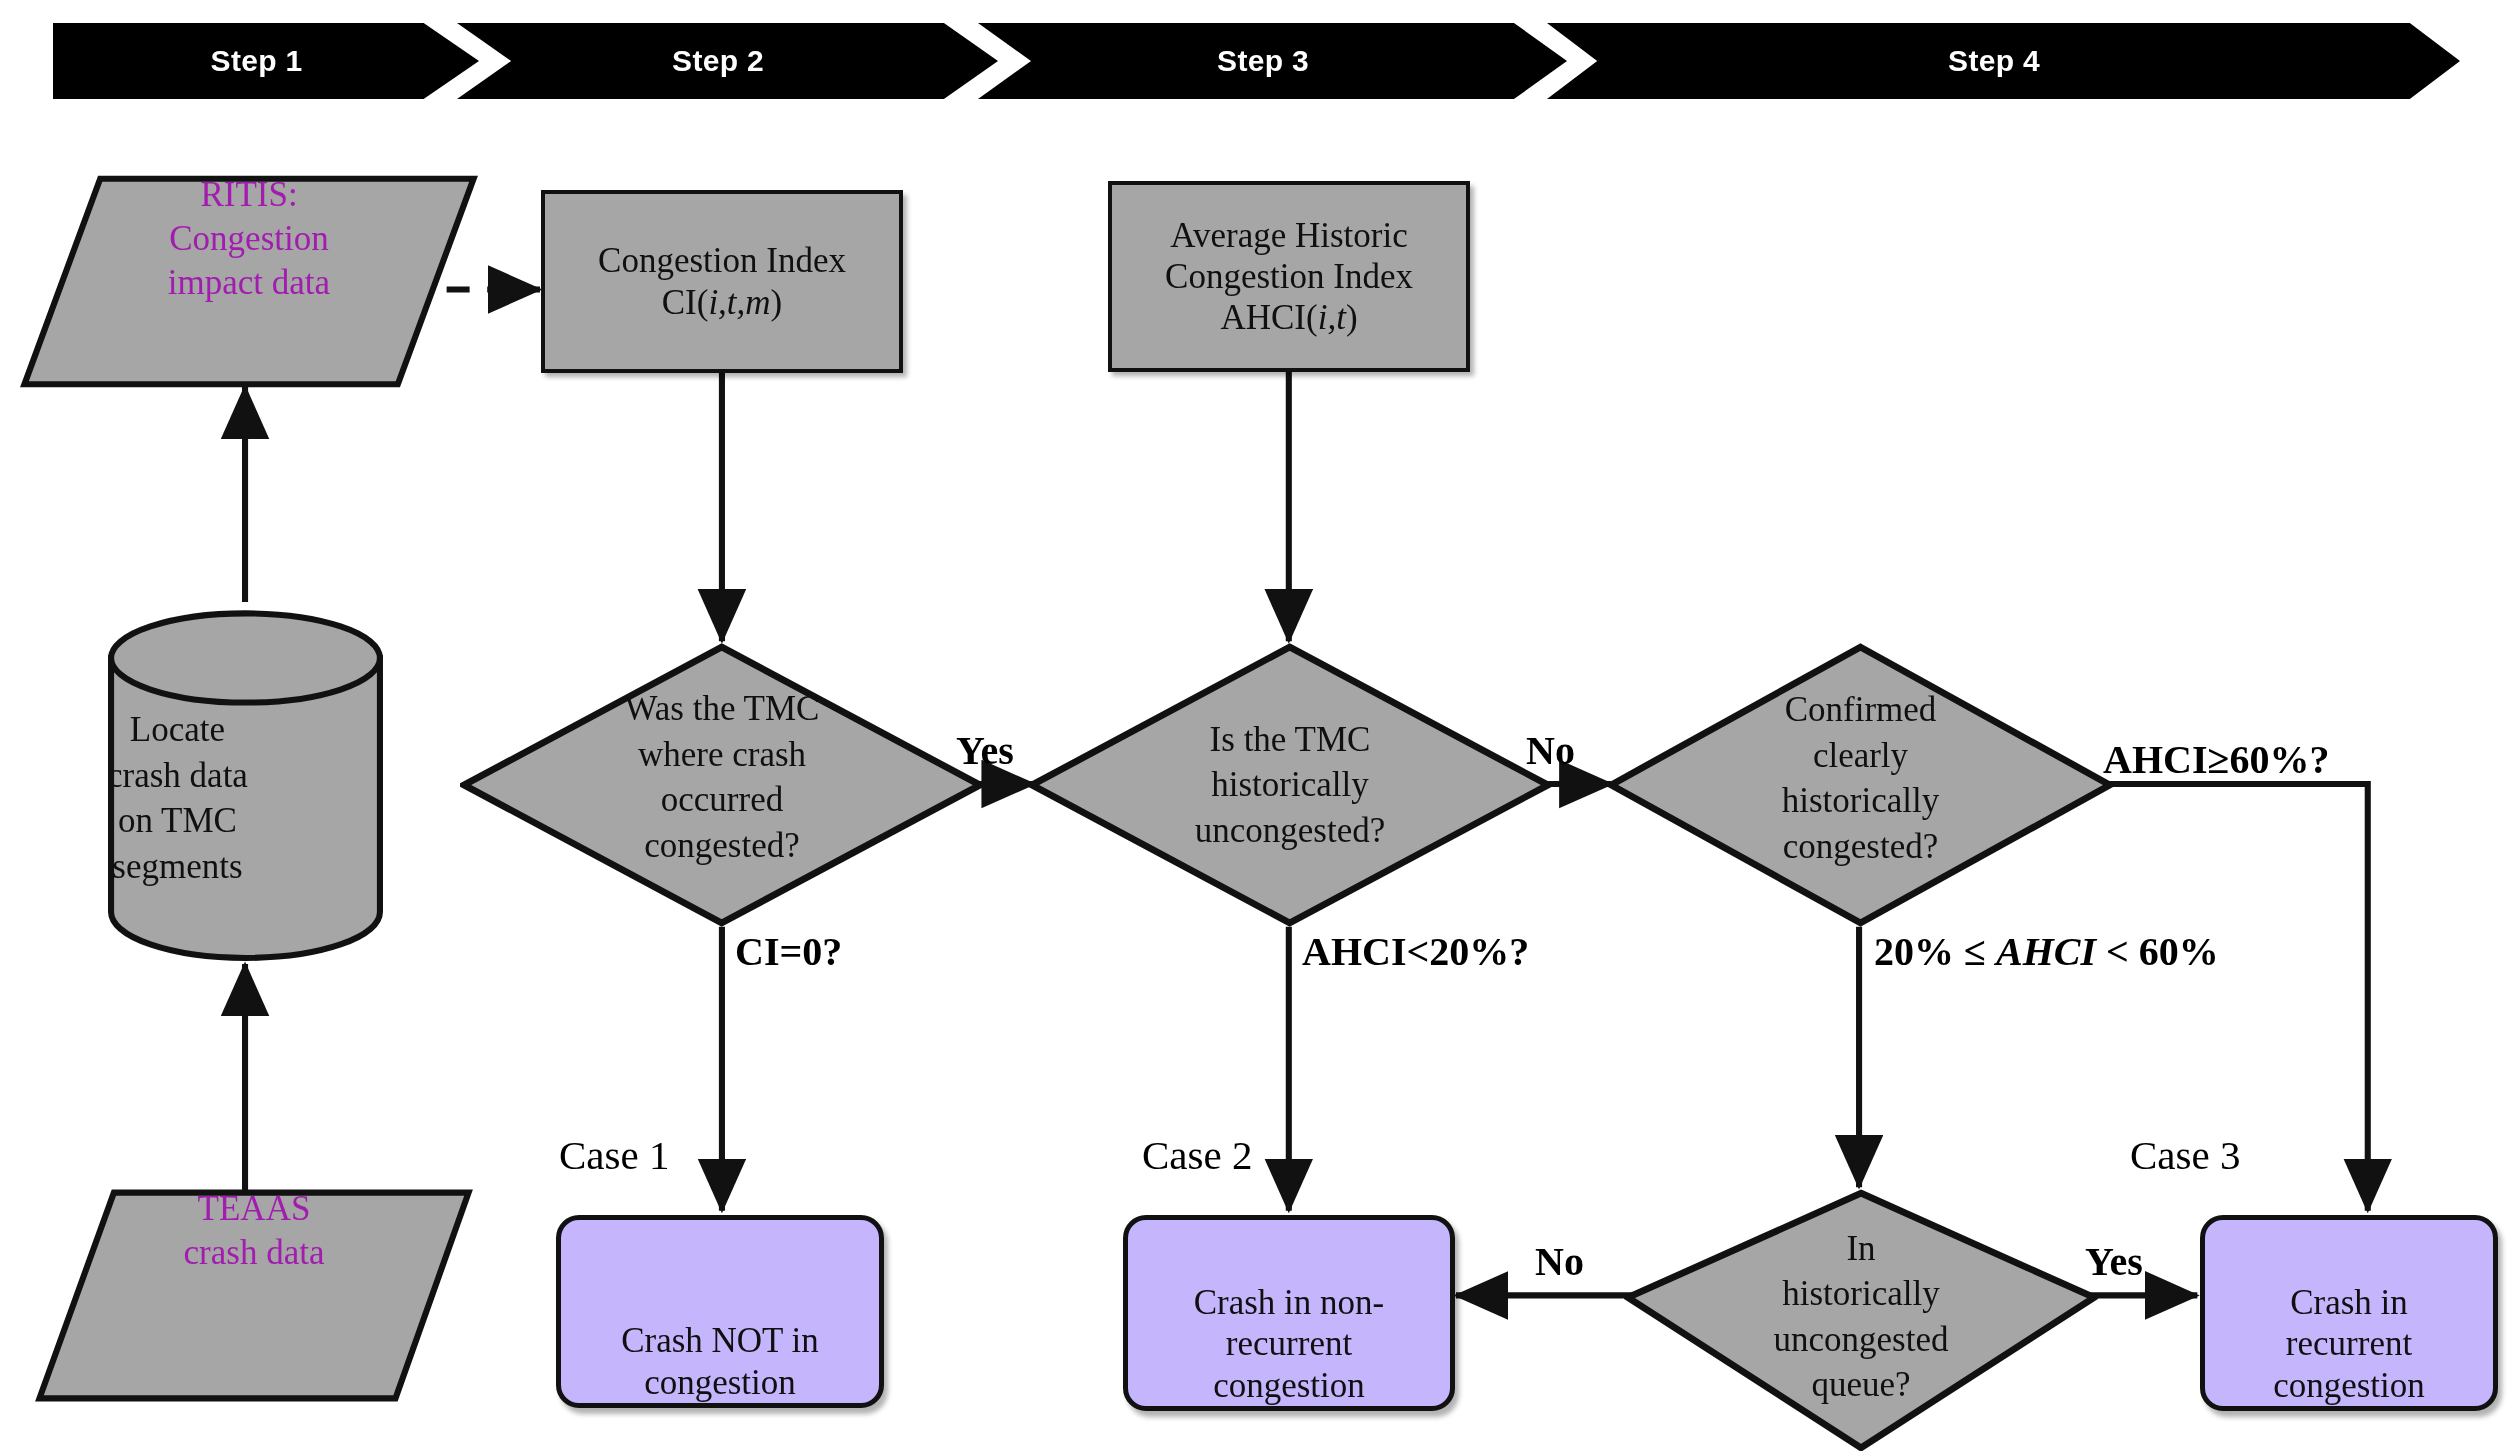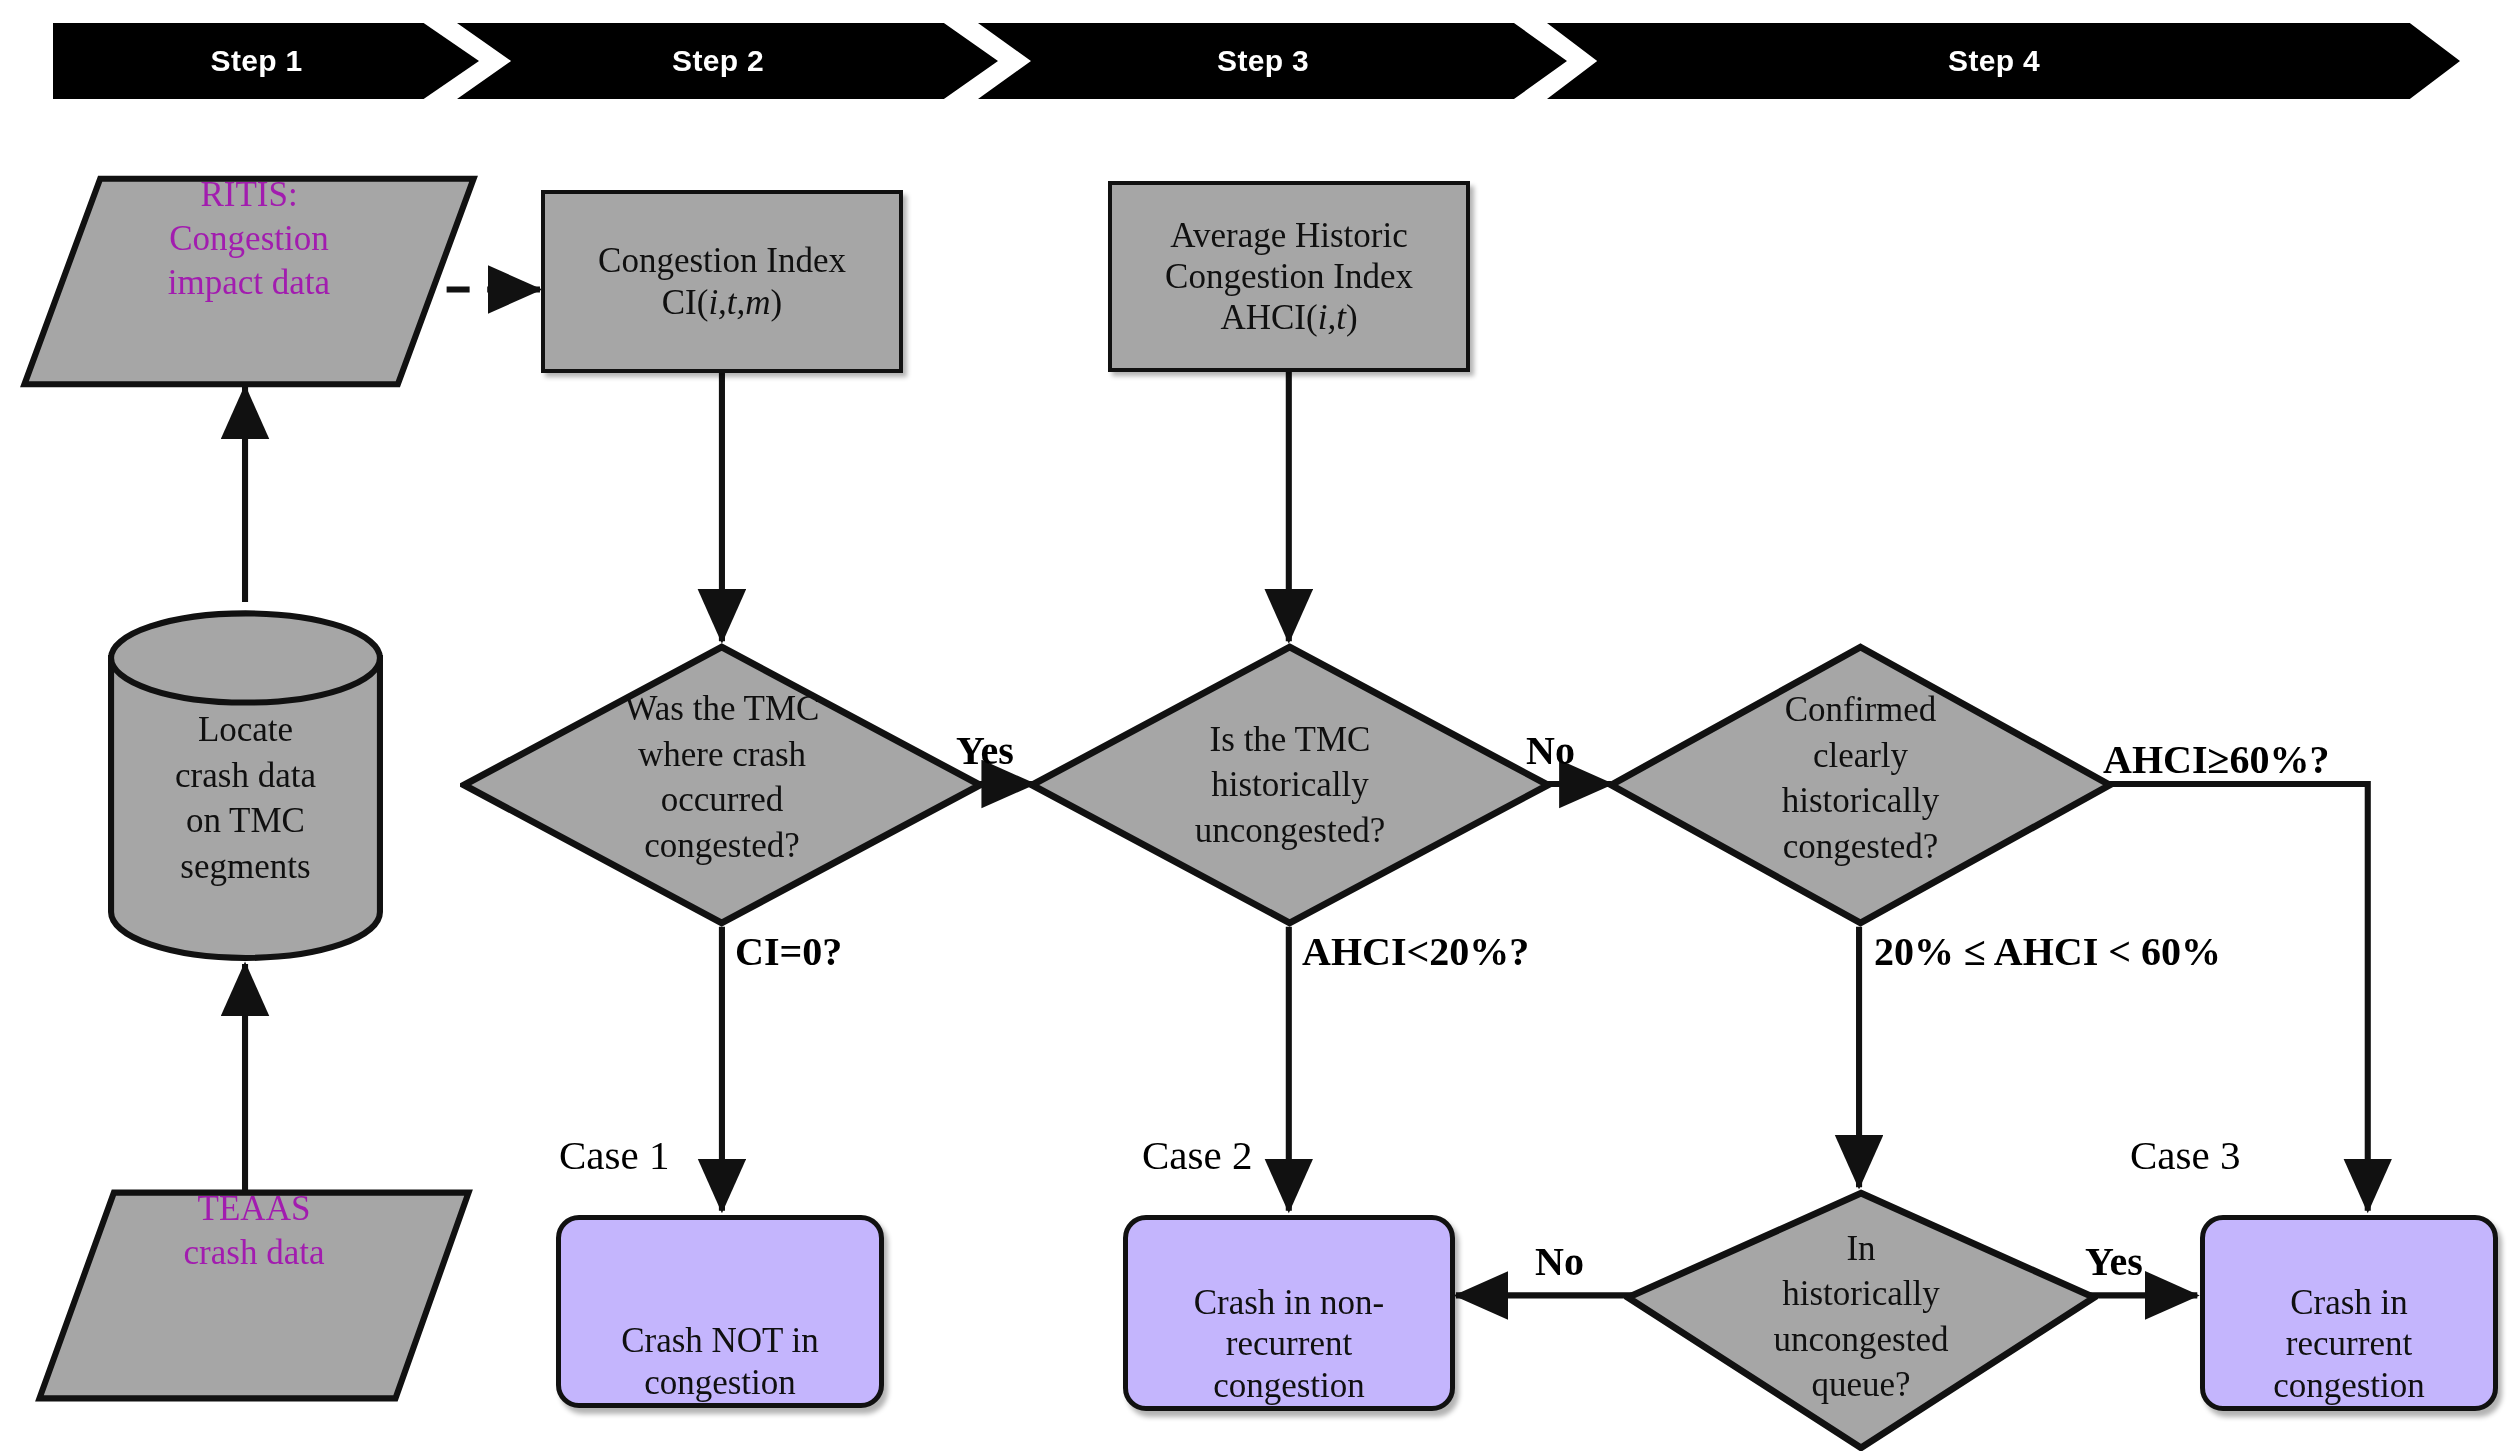--- a/index.html
+++ b/index.html
@@ -96,21 +96,21 @@
   
   .cyl-wrap { position: absolute; }
   .cyl-wrap svg { position: absolute; left: 0; top: 0; }
   .cyl-text {
     position: absolute;
     left: 0; top: 26px;
     width: 100%;
     height: calc(100% - 26px);
     display: flex;
     align-items: center;
-    justify-content: center;
+    justify-content: flex-start;
     text-align: center;
     font-size: 35px;
     line-height: 1.3;
     color: #101010;
     pointer-events: none;
   }
   
   .dia-wrap { position: absolute; }
   .dia-wrap svg { position: absolute; left: 0; top: 0; }
   .dia-text {
@@ -127,21 +127,21 @@
     pointer-events: none;
   }
   
   .edge-label {
     position: absolute;
     font-weight: bold;
     font-size: 40px;
     color: #000000;
     white-space: nowrap;
   }
-  .edge-label .ital-b { font-weight: bold; }
+  .edge-label .ital-b { font-style: italic; font-weight: bold; }
   .case-label {
     position: absolute;
     font-weight: normal;
     font-size: 41px;
     color: #000000;
     white-space: nowrap;
   }
   
   #edges {
     position: absolute;

